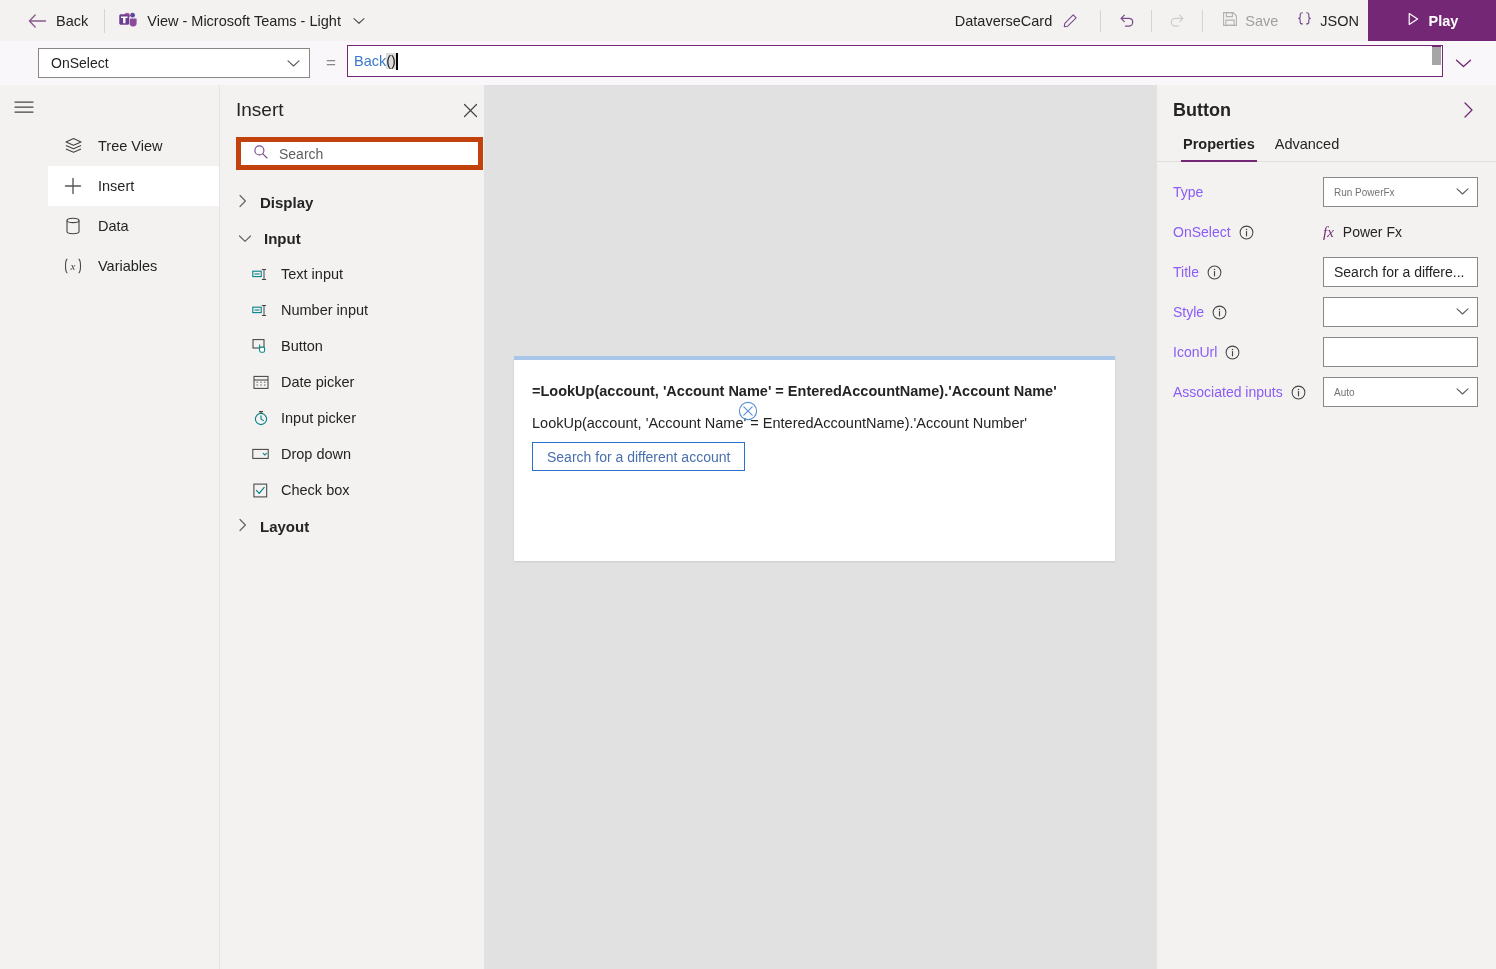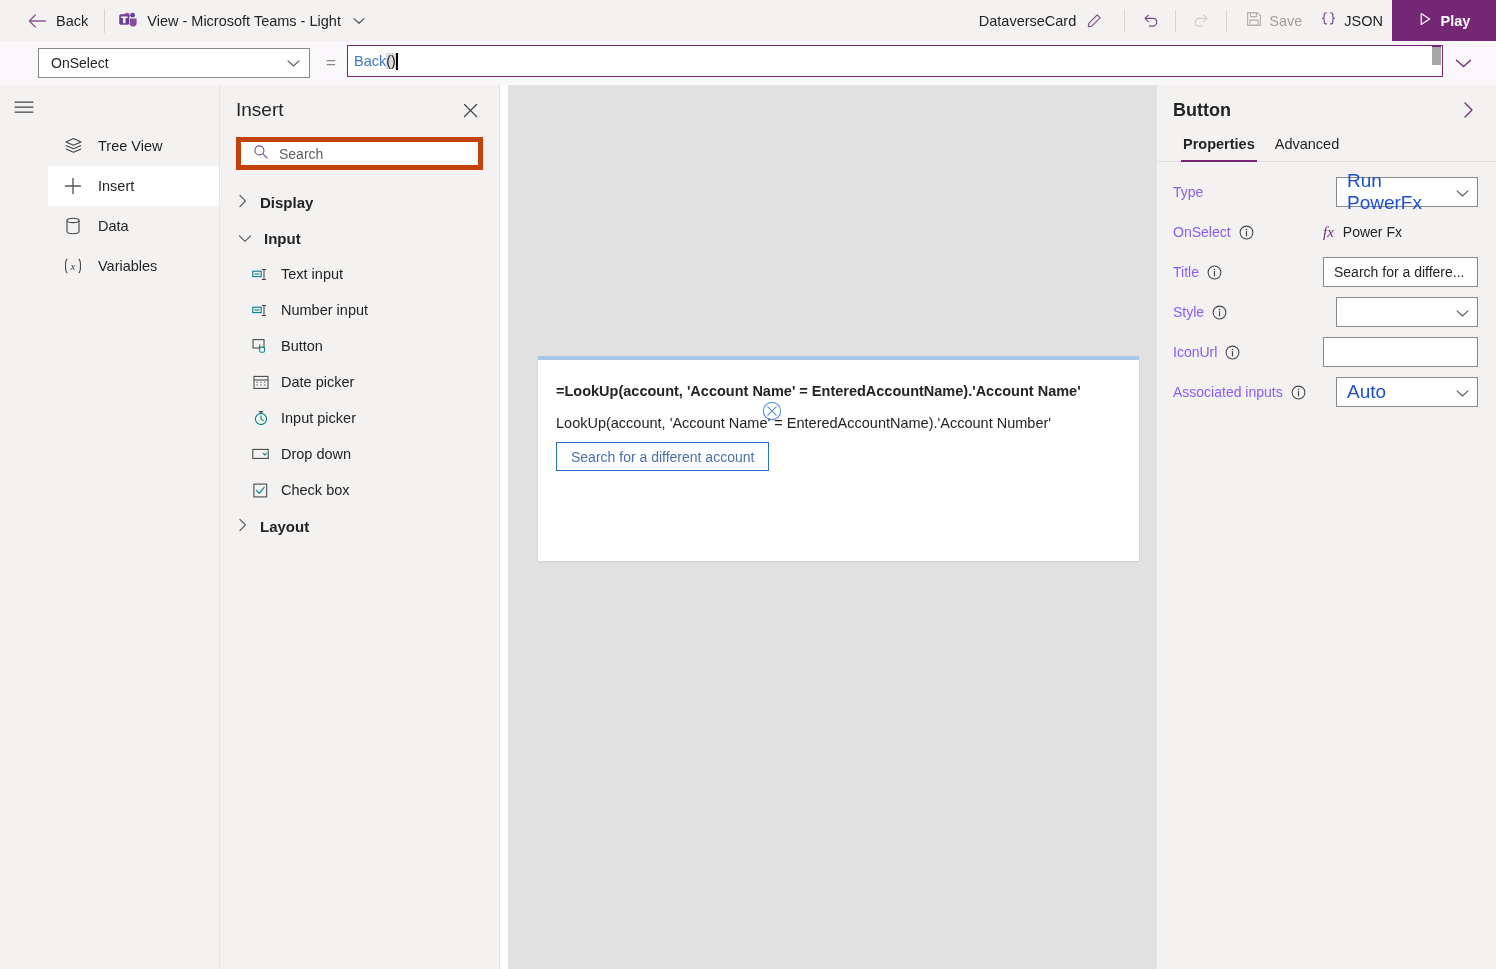--- a/index.html
+++ b/index.html
@@ -52,21 +52,21 @@
   }
   .icon-btn.disabled { cursor: default; opacity: .45; }
   .txt-btn {
     display: flex; align-items: center; gap: 7px;
     padding: 0 9px; height: 30px; font-size: 14.5px; cursor: pointer;
     color: #242424;
   }
   .txt-btn.disabled { color: #a19f9d; cursor: default; }
   .play-btn {
     display: flex; align-items: center; justify-content: center; gap: 9px;
-    width: 104px; height: 41px; background: #742774; color: #ffffff;
+    width: 128px; height: 41px; background: #742774; color: #ffffff;
     font-size: 14.5px; font-weight: 600; cursor: pointer;
   }
 
   
   .formula-bar {
     position: absolute; left: 0; top: 41px; width: 1496px; height: 44px;
     background: #f9f7f9;
     display: flex; align-items: center;
   }
   .prop-select {
@@ -157,21 +157,21 @@
     font-size: 15px; font-weight: 700; color: #242424;
   }
   .ctrl-item {
     display: flex; align-items: center; gap: 12px; height: 36px;
     padding-left: 32px; cursor: pointer; font-size: 14.5px; color: #242424;
   }
   .ctrl-ico { width: 17px; height: 17px; display: flex; align-items: center; justify-content: center; }
 
   
   .canvas {
-    position: absolute; left: 508px; top: 85px; width: 749px; height: 884px;
+    position: absolute; left: 484px; top: 85px; width: 749px; height: 884px;
     background: #e1e1e1;
   }
   .acard {
     position: absolute; left: 30px; top: 271px; width: 601px; height: 205px;
     background: #ffffff; box-shadow: 0 1px 2px rgba(0,0,0,.10);
   }
   .acard-accent { height: 4px; background: #a8c6e8; }
   .acard-body { padding: 23px 18px 0 18px; }
   .acard-l1 { font-size: 14.5px; font-weight: 700; color: #242424; }
   .acard-l2 { font-size: 14.5px; color: #242424; margin-top: 16px; }
@@ -214,23 +214,23 @@
     display: flex; align-items: center; height: 40px;
     padding-left: 16px; padding-right: 18px;
   }
   .plabel {
     display: flex; align-items: center; gap: 8px;
     width: 155px; font-size: 14px; color: #8b5cf6;
   }
   .info-i { display: inline-flex; cursor: pointer; }
   .pctl { flex: 1; display: flex; justify-content: flex-end; }
   .pdd {
-    width: 142px; height: 30px; background: #ffffff; border: 1px solid #8a8886;
+    width: 155px; height: 30px; background: #ffffff; border: 1px solid #8a8886;
     display: flex; align-items: center; justify-content: space-between;
-    padding: 0 8px 0 10px; font-size: 19px; color: #1d4ed8; cursor: pointer;
+    padding: 0 8px 0 10px; font-size: 10px; color: #737373; cursor: pointer;
   }
   .ptext {
     width: 155px; height: 30px; background: #ffffff; border: 1px solid #8a8886;
     display: flex; align-items: center; padding: 0 8px 0 10px;
     font-size: 14px; color: #242424; cursor: text;
     white-space: nowrap; overflow: hidden;
   }
   .pfx {
     width: 155px; height: 30px; display: flex; align-items: center;
     gap: 9px; font-size: 14px; color: #242424; cursor: pointer;

